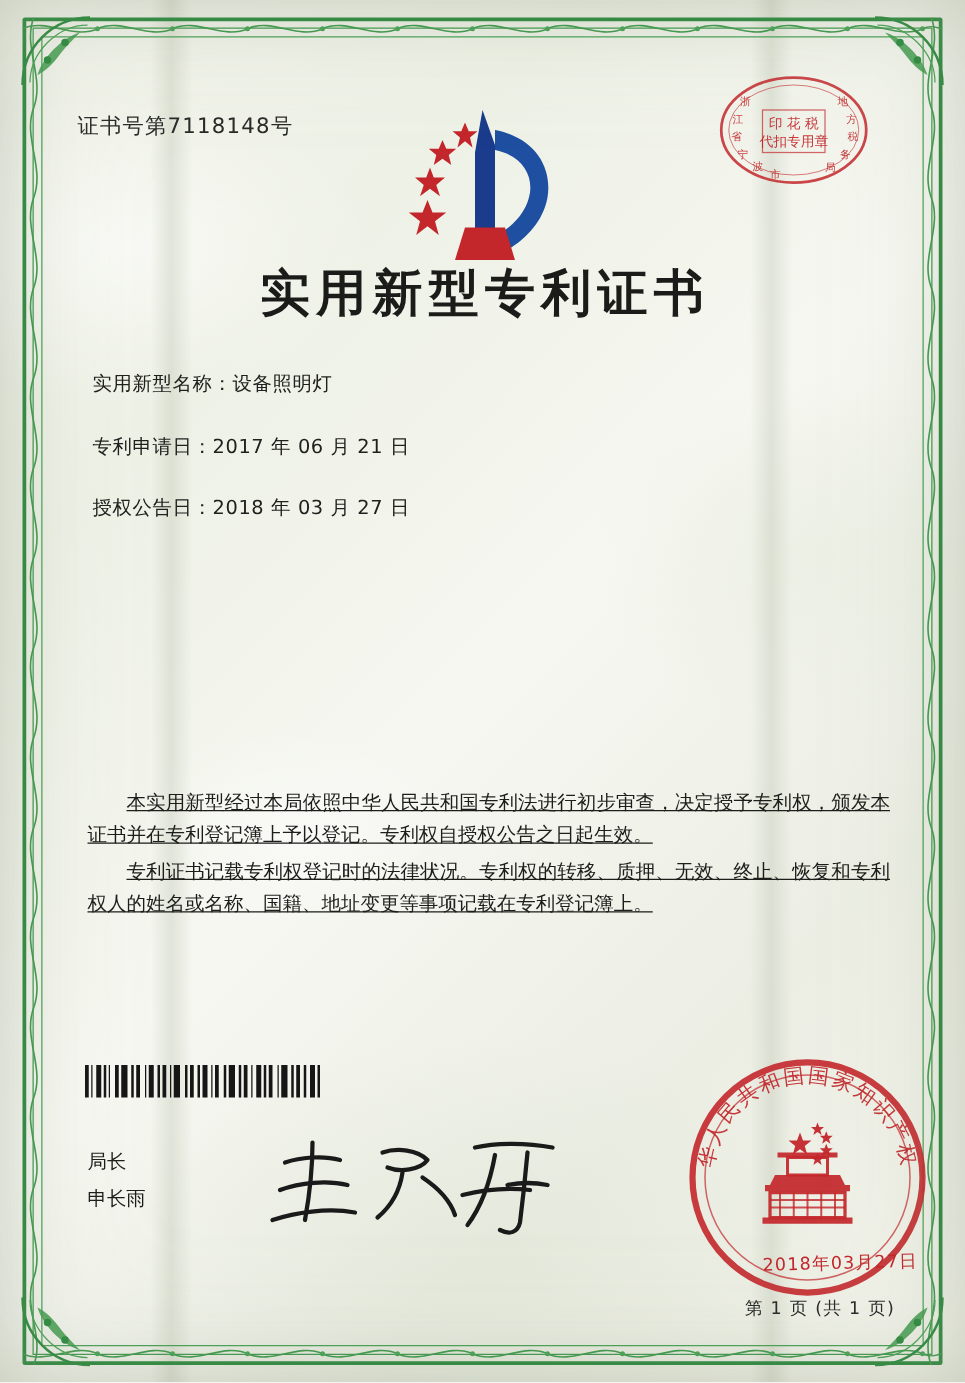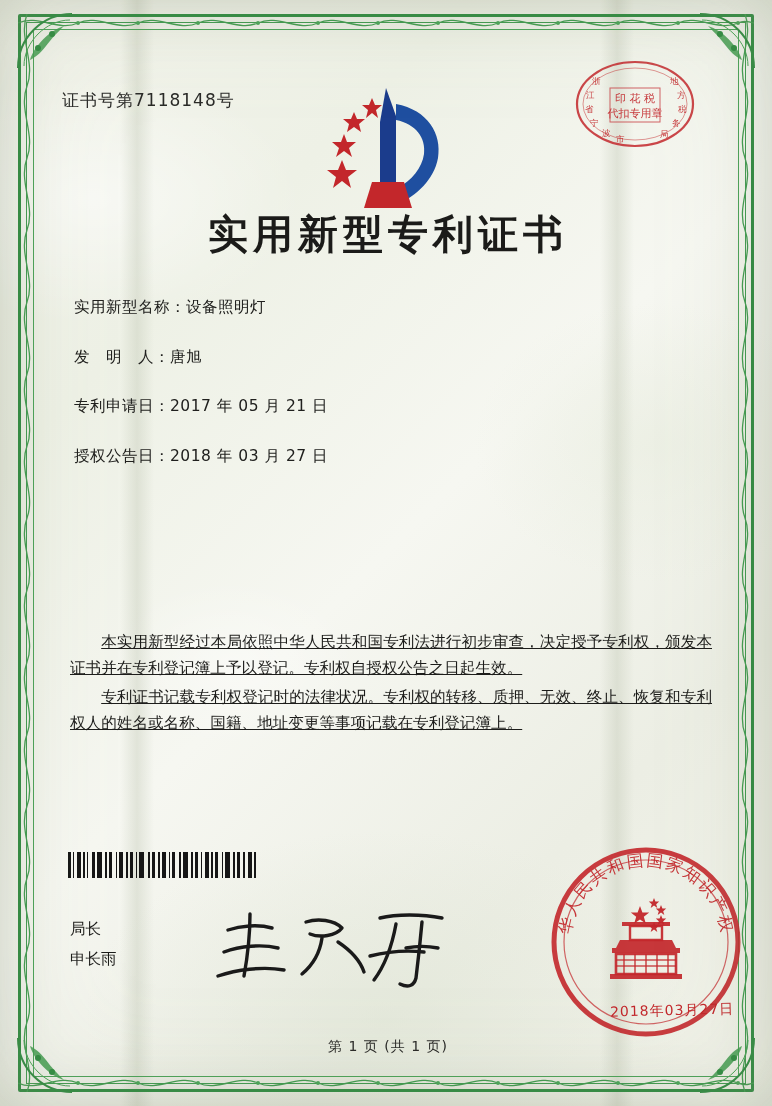--- a/index.html
+++ b/index.html
@@ -185,21 +185,21 @@
     color: #c3272b;
     font-size: 14px;
     letter-spacing: 1px;
     font-family: "DejaVu Sans", "Liberation Sans", sans-serif;
     transform: rotate(-1.5deg);
   }
 
   .page-foot {
     position: absolute;
     left: 0; right: 0; bottom: 6px;
-    text-align: center;
+    text-align: right;
     font-size: 14px;
     color: #2a2a28;
     font-family: "DejaVu Sans", "Liberation Sans", sans-serif;
     letter-spacing: 1px;
   }
 
   .fold {
     position: absolute;
     top: 0; bottom: 0;
     width: 34px;
@@ -323,24 +323,21 @@
       <text x="88" y="79" font-family="DejaVu Sans, sans-serif" font-size="8.5" fill="#c3272b" opacity="0.9">局</text>
     </svg>
 
     <div class="doc-title">实用新型专利证书</div>
 
     <div class="fields">
       <div class="field-row">
         <span class="field-label">实用新型名称：</span><span class="field-value">设备照明灯</span>
       </div>
       <div class="field-row">
-        <span class="field-label">发　明　人：</span><span class="field-value">唐旭</span>
-      </div>
-      <div class="field-row">
-        <span class="field-label">专利申请日：</span><span class="field-value">2017 年 05 月 21 日</span>
+        <span class="field-label">专利申请日：</span><span class="field-value">2017 年 06 月 21 日</span>
       </div>
       <div class="field-row">
         <span class="field-label">授权公告日：</span><span class="field-value">2018 年 03 月 27 日</span>
       </div>
     </div>
 
     <div class="paragraphs">
       <p>本实用新型经过本局依照中华人民共和国专利法进行初步审查，决定授予专利权，颁发本证书并在专利登记簿上予以登记。专利权自授权公告之日起生效。</p>
       <p>专利证书记载专利权登记时的法律状况。专利权的转移、质押、无效、终止、恢复和专利权人的姓名或名称、国籍、地址变更等事项记载在专利登记簿上。</p>
     </div>

